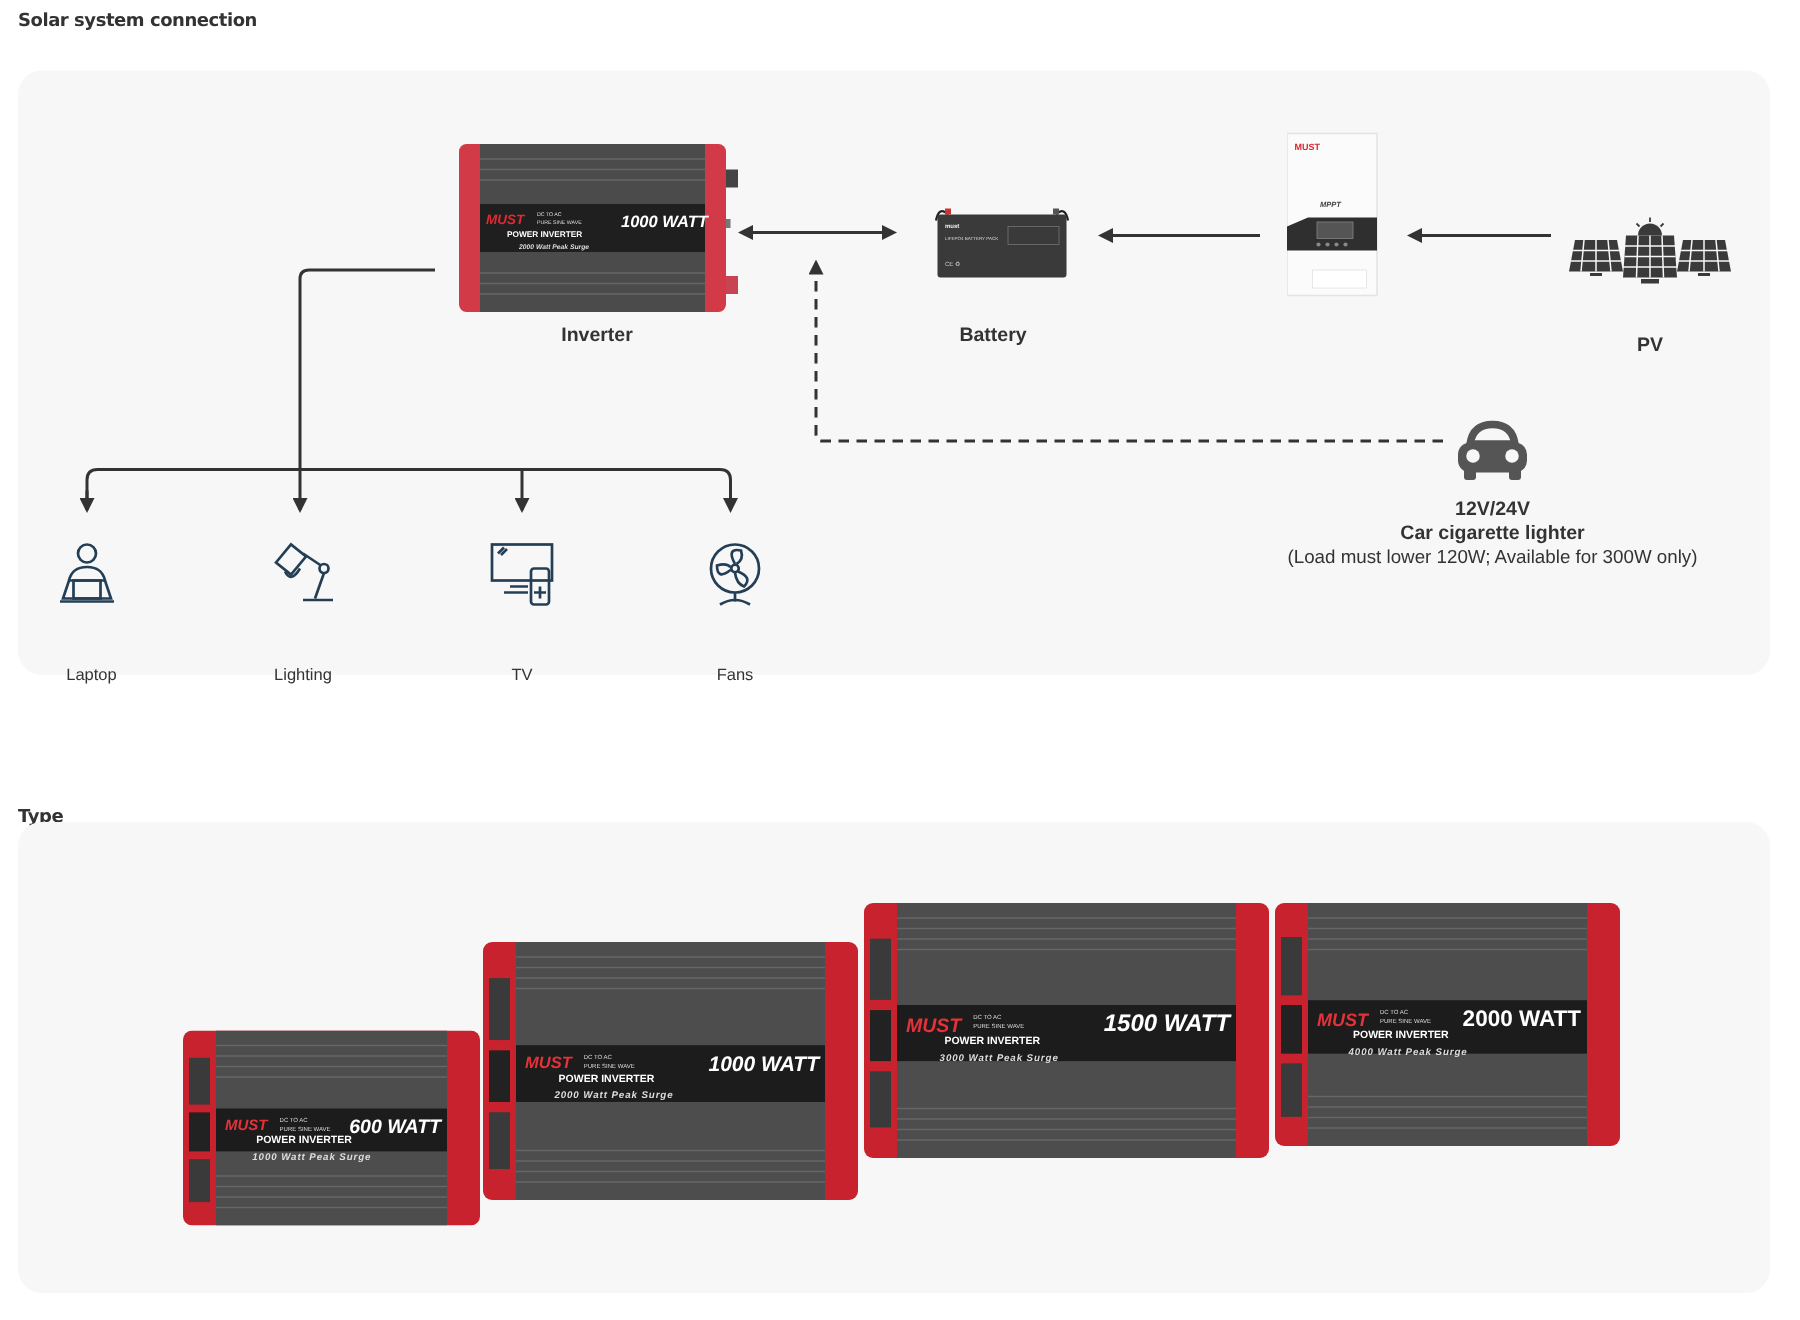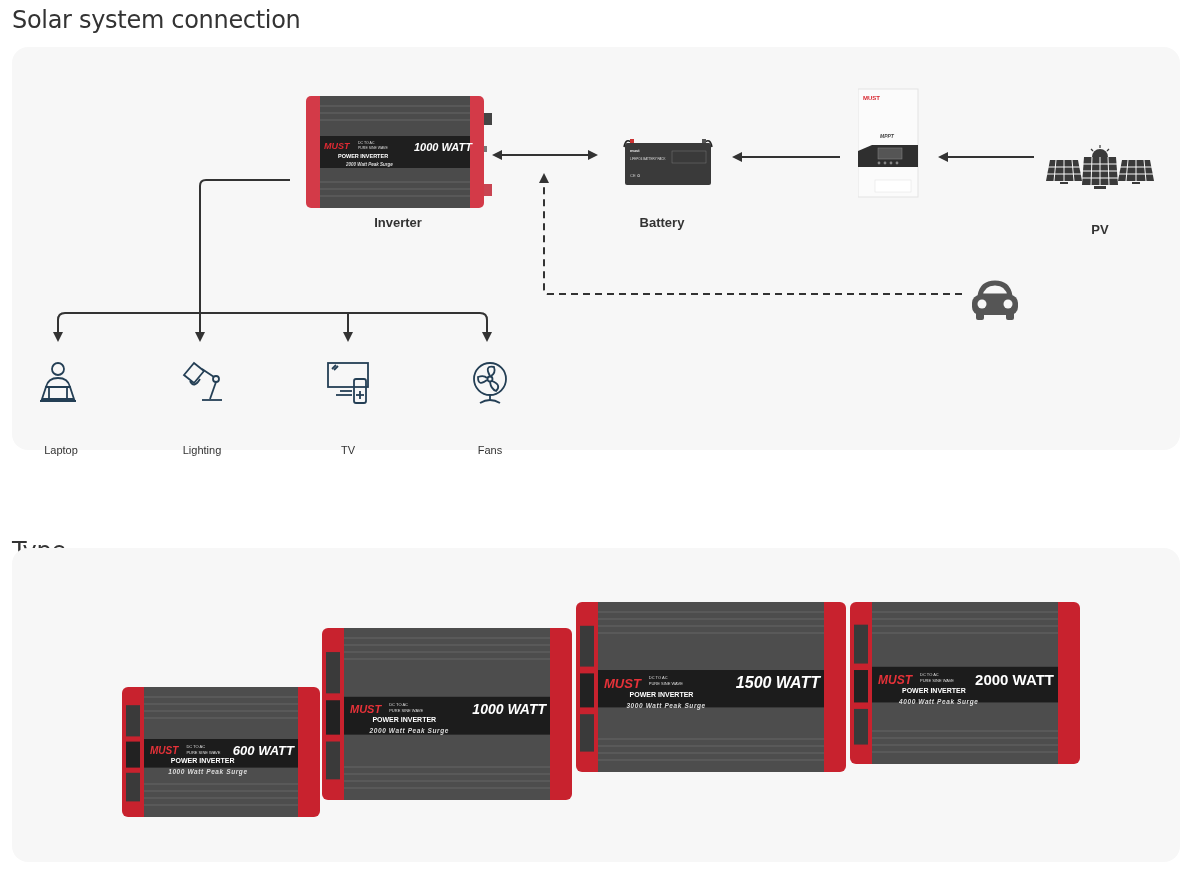--- a/index.html
+++ b/index.html
@@ -1,18 +1,18 @@
 <!DOCTYPE html>
 <html><head>
 <meta charset="utf-8">
 <style>
   * { box-sizing: border-box; margin: 0; padding: 0; }
   html, body { width: 1200px; height: 880px; background: #ffffff; overflow: hidden; }
   body { font-family: "Liberation Sans", sans-serif; color: #333; position: relative; }
-  .section-title { position: absolute; left: 12px; font-family: "DejaVu Sans", sans-serif; font-weight: normal; font-size: 24px; color: #333; letter-spacing: -0.3px; }
+  .section-title { position: absolute; left: 12px; font-family: "DejaVu Sans", sans-serif; font-weight: bold; font-size: 12px; color: #333; letter-spacing: -0.3px; }
   .panel { position: absolute; left: 12px; width: 1168px; background: #f7f7f7; border-radius: 16px; }
   .label { position: absolute; font-size: 13px; font-weight: bold; color: #333; text-align: center; line-height: 16px; }
   .small-label { position: absolute; font-size: 11px; color: #333; text-align: center; margin-top: 32px; }
   .note { font-weight: normal; font-size: 12.5px; }
   .abs { position: absolute; }
   svg text { font-family: "Liberation Sans", sans-serif; }
 </style>
 </head>
 <body>
 
@@ -140,20 +140,25 @@
 
   <div class="abs" style="left:958px;top:233px;">
     <svg width="50" height="42" viewBox="0 0 50 42">
       <path d="M10,16 Q12,3 25,3 Q38,3 40,16 Z" fill="none" stroke="#555" stroke-width="5"></path>
       <rect x="2" y="15" width="46" height="20" rx="8" fill="#555"></rect>
       <rect x="6" y="32" width="8" height="8" rx="2" fill="#555"></rect>
       <rect x="36" y="32" width="8" height="8" rx="2" fill="#555"></rect>
       <circle cx="12" cy="24" r="4.5" fill="#f7f7f7"></circle>
       <circle cx="38" cy="24" r="4.5" fill="#f7f7f7"></circle>
     </svg>
+  </div>
+  <div class="label" style="left:828px;top:284px;width:310px;">
+    <div>12V/24V</div>
+    <div>Car cigarette lighter</div>
+    <div class="note">(Load must lower 120W; Available for 300W only)</div>
   </div>
 
   <div class="abs" style="left:24px;top:314px;">
     <svg width="44" height="42" viewBox="0 0 44 42" fill="none" stroke="#243f55" stroke-width="1.8">
       <circle cx="22" cy="8" r="6"></circle>
       <path d="M10,26 Q12,17 22,17 Q32,17 34,26"></path>
       <path d="M6,38 L10,26 L34,26 L38,38 Z"></path>
       <rect x="13" y="26" width="18" height="12"></rect>
       <line x1="4" y1="40" x2="40" y2="40"></line>
     </svg>

